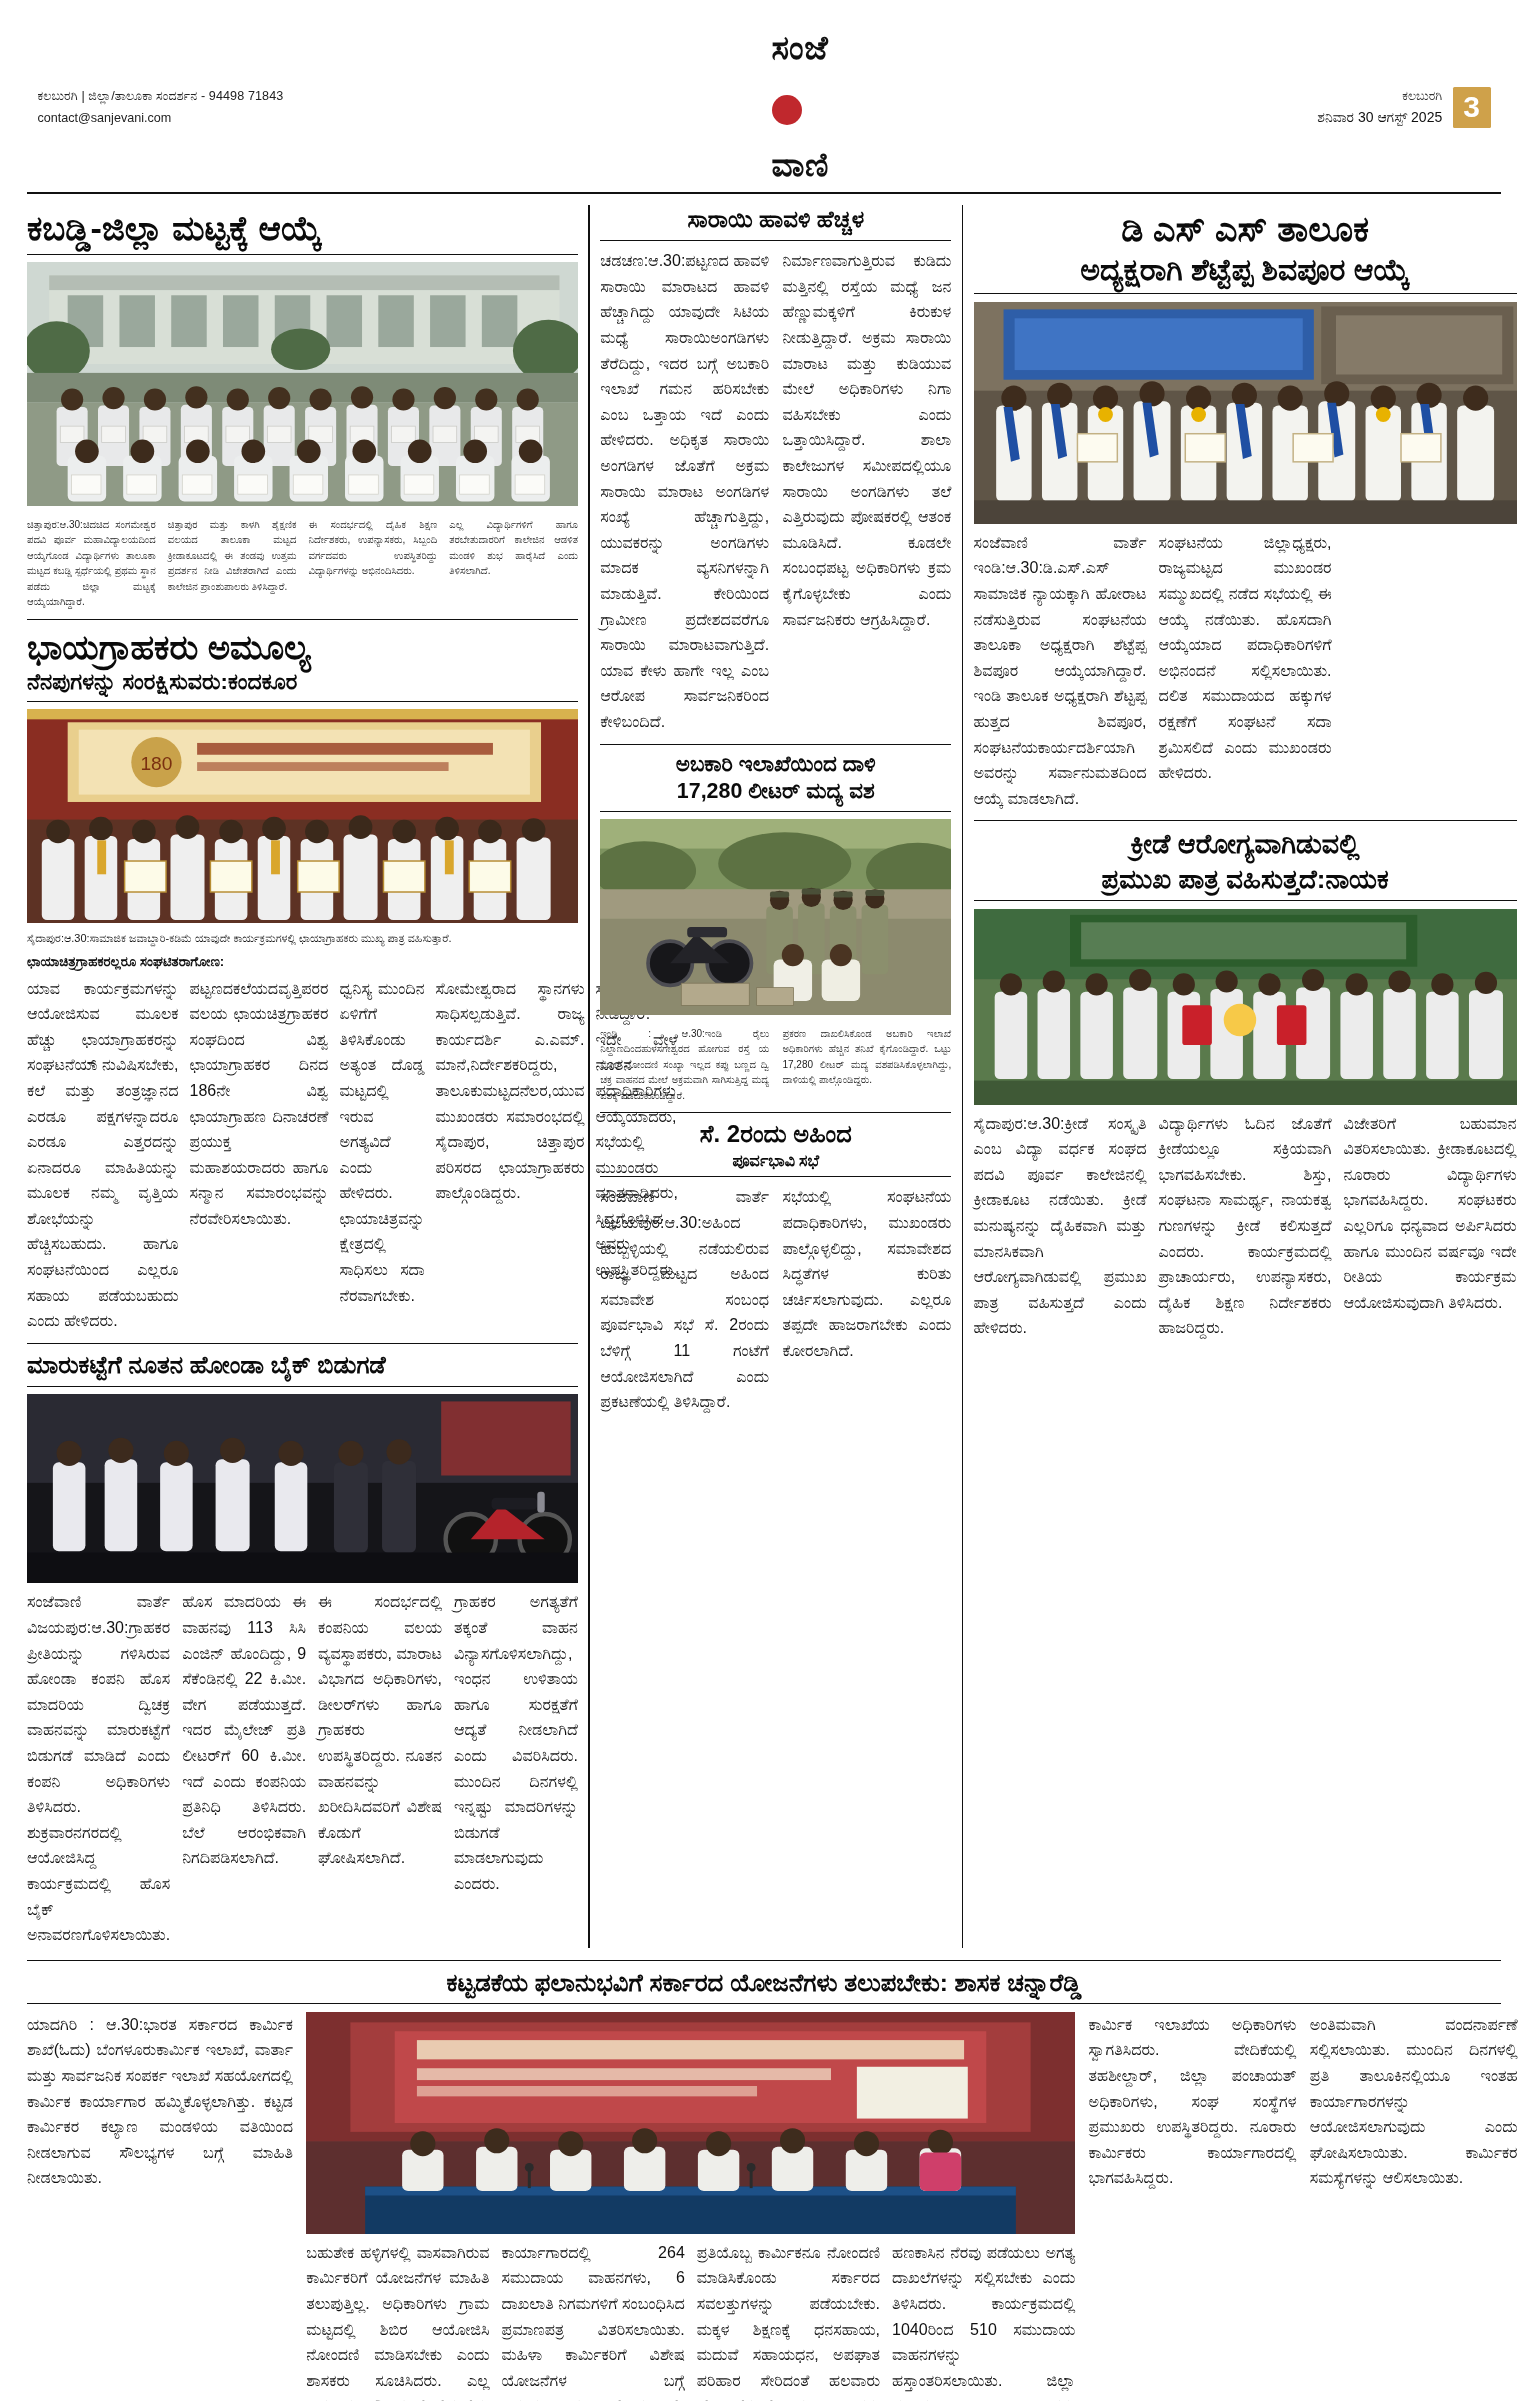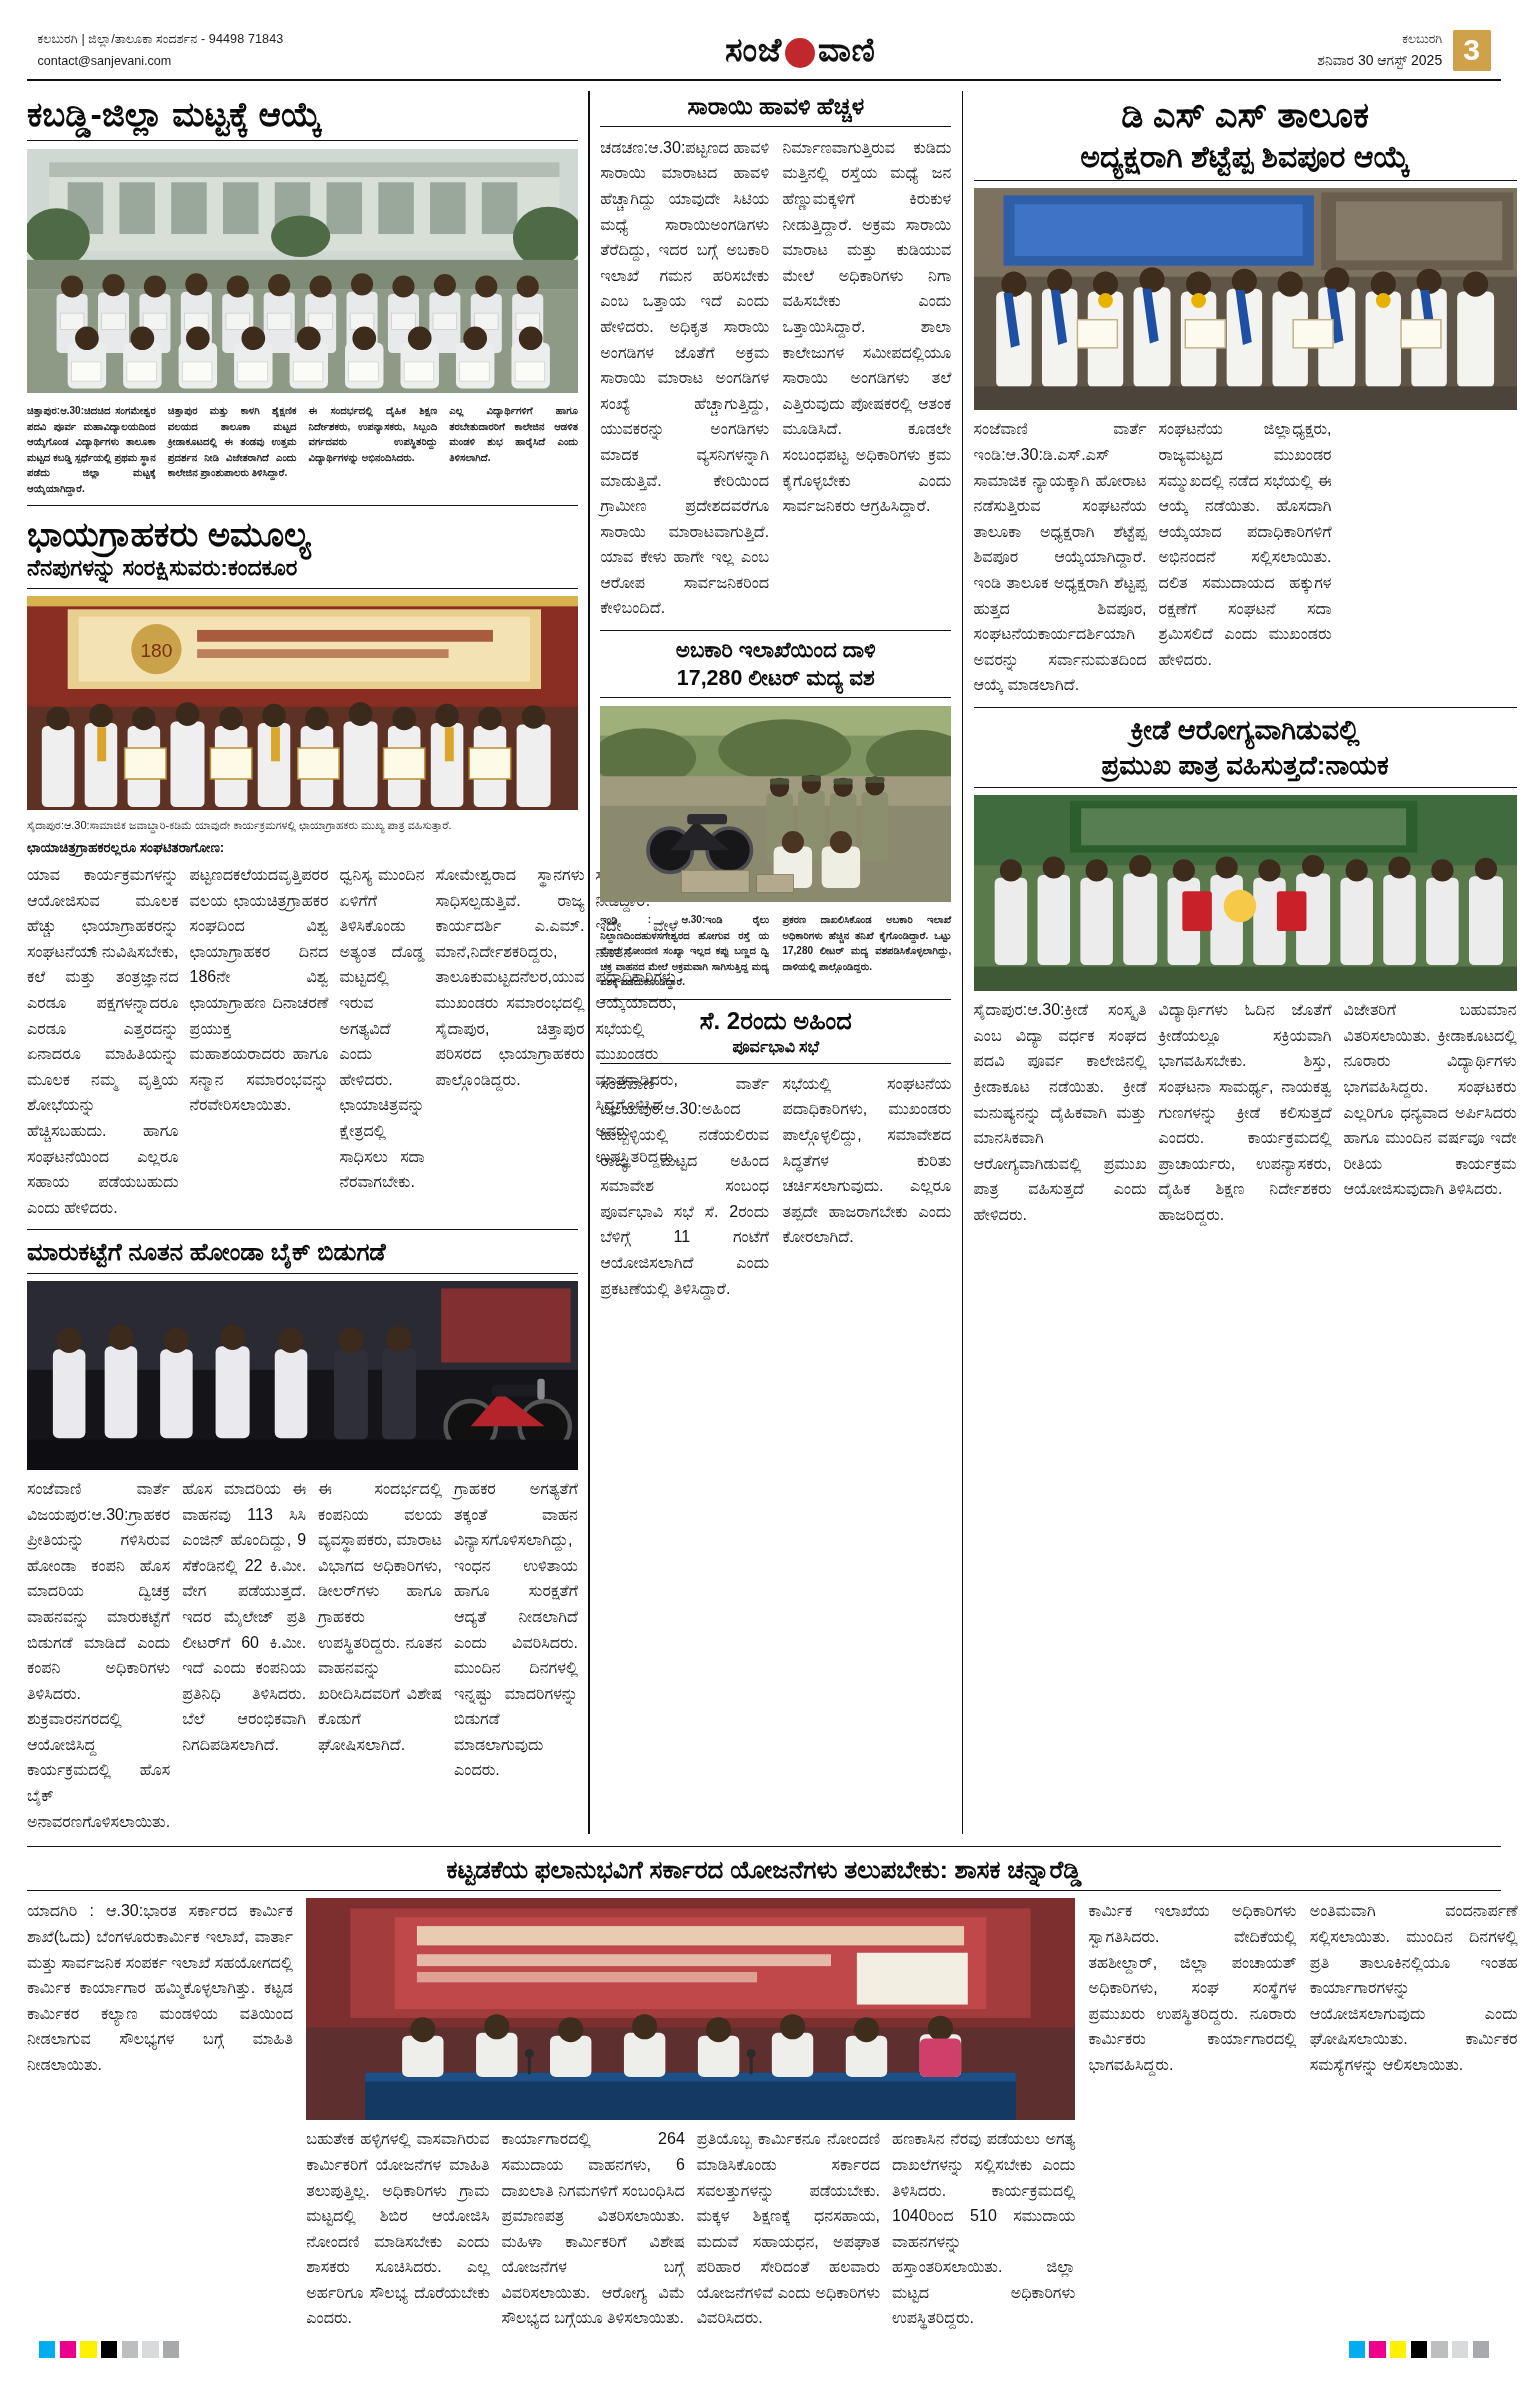--- a/index.html
+++ b/index.html
@@ -23,21 +23,21 @@
     display: flex;
     align-items: center;
     justify-content: space-between;
     padding: 19px 10.4px 7.4px 10.4px;
     border-bottom: 2.2px solid #111;
     margin-top: 10px;
   }
   .mast-left { font-size: 12.6px; line-height: 1.5; color:#222; }
   .mast-left .row1 { letter-spacing: 0.1px; }
   .mast-left .row2 { margin-top: 3px; }
-  .mast-center { display:flex; align-items:center; gap:3px; }
+  .mast-center { display:flex; align-items:flex-start; gap:24px;flex-direction:column; }
   .mast-logo-text {
     font-size: 33px;
     font-weight: bold;
     letter-spacing: 0.7px;
     color:#111;
   }
   .mast-logo-dot {
     width: 30px; height: 30px; border-radius: 50%;
     background: #c0282d; display:inline-block;
     position: relative; top: 3px;
@@ -84,21 +84,21 @@
     font-weight: bold;
     line-height: 1.2;
     margin: 1.5px 0 7.4px 0;
     color:#0b0b0b;
   }
   .head-underline { border-bottom: 1.5px solid #111; padding-bottom: 6px; margin-bottom: 7.4px; }
   .rule { border-top: 1.5px solid #111; margin: 9px 0 7.4px 0; }
 
   
   .photo { width: 100%; position: relative; overflow:hidden; background:#9aa6ad; }
-  .cap { font-size: 10px; line-height: 1.55; text-align: justify; color:#222; margin-top:4.4px;font-weight:bold; }
+  .cap { font-size: 10px; line-height: 1.55; text-align: justify; color:#222; margin-top:4.4px; }
 
   .subcols2 { display:grid; grid-template-columns: 1fr 1fr; gap: 0 13.3px; }
   .subcols3 { display:grid; grid-template-columns: 1fr 1fr 1fr; gap: 0 12px; }
   .subcols4 { display:grid; grid-template-columns: 1fr 1fr 1fr 1fr; gap: 0 12px; }
   .subcols5 { display:grid; grid-template-columns: repeat(5,1fr); gap: 0 11px; }
 
   .bottombar { display:flex; justify-content:space-between; padding: 10.4px 12px 16.3px 12px; }
   .swatches { display:flex; gap: 4.4px; }
   .sw { width: 16.3px; height: 16.3px; }
   .boxhead {

